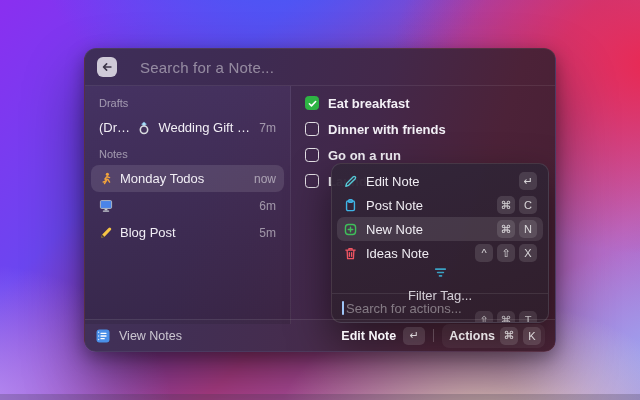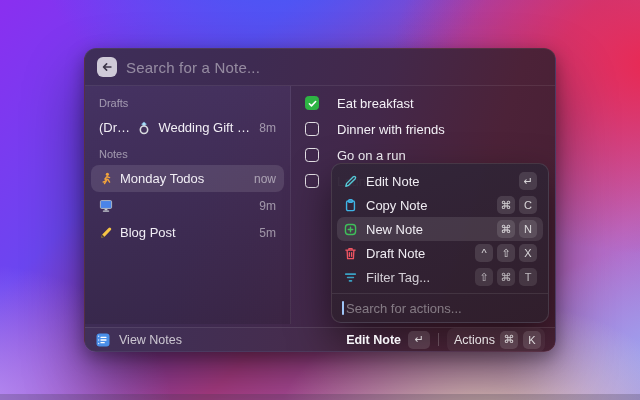--- a/index.html
+++ b/index.html
@@ -14,73 +14,73 @@
       radial-gradient(56% 62% at 42% -12%, rgba(64,92,246,.96) 0%, rgba(64,92,246,0) 64%),
       linear-gradient(135deg,#8a2ff0 0%,#6b46f0 28%,#b8418f 58%,#b56cc8 82%,#9f7ae0 100%);
   }
   .stage::after{content:"";position:absolute;left:0;right:0;bottom:0;height:6px;
     background:rgba(60,50,70,.25);}
   
   .window{position:absolute;left:84px;top:48px;width:472px;height:304px;border-radius:12px;
     background:linear-gradient(108deg,#3e2e59 0%,#3e2b52 30%,#43284a 55%,#4c2238 78%,#471f33 100%);
     box-shadow:0 30px 60px rgba(0,0,0,.45),0 6px 18px rgba(0,0,0,.35);
     border:1px solid rgba(255,255,255,.07);box-sizing:border-box;overflow:hidden;}
-  .win-header{height:36px;display:flex;align-items:center;gap:9px;padding:0 12px;
+  .win-header{height:36px;display:flex;align-items:center;gap:23px;padding:0 12px;
     border-bottom:1px solid rgba(255,255,255,.08);}
   .back-btn{width:20px;height:20px;border-radius:6px;background:rgba(233,229,238,.85);
     display:flex;align-items:center;justify-content:center;flex:0 0 auto;}
   .search-text{font-size:15px;color:rgba(255,255,255,.45);letter-spacing:.2px;}
   .win-body{display:flex;height:calc(100% - 64px);}
   
   .sidebar{width:206px;flex:0 0 auto;border-right:1px solid rgba(255,255,255,.08);
     padding:4px 6px;box-sizing:border-box;
     background:linear-gradient(180deg,rgba(124,94,188,.10),rgba(0,0,0,.10));}
   .section-label{font-size:11px;color:rgba(255,255,255,.5);padding:7px 8px 5px;}
   .side-row{height:27px;display:flex;align-items:center;gap:7px;padding:0 8px;
     border-radius:8px;font-size:13px;color:#f1eef5;white-space:nowrap;}
   .side-row.selected{background:rgba(255,255,255,.11);}
   .side-row .time{margin-left:auto;font-size:12px;color:rgba(255,255,255,.5);}
   .side-row .ttl{overflow:hidden;text-overflow:ellipsis;}
   .emoji-ic{width:14px;height:14px;flex:0 0 auto;display:inline-flex;}
   
   .main{flex:1;padding:4px 14px;min-width:0;}
-  .check-row{height:26px;display:flex;align-items:center;gap:18px;font-size:13px;
-    color:#f3f0f6;font-weight:400;}
+  .check-row{height:26px;display:flex;align-items:center;gap:9px;font-size:13px;
+    color:#f3f0f6;font-weight:700;}
   .cbox{width:14px;height:14px;box-sizing:border-box;border:1.5px solid rgba(255,255,255,.85);
     border-radius:3.5px;display:flex;align-items:center;justify-content:center;flex:0 0 auto;}
   .cbox.checked{background:#2eb344;border-color:#2eb344;}
   
   .action-menu{position:absolute;right:6px;top:114px;width:218px;border-radius:10px;
     background:linear-gradient(160deg,rgba(50,38,58,.97),rgba(48,30,44,.97));
     border:1px solid rgba(255,255,255,.11);box-shadow:0 18px 40px rgba(0,0,0,.5);
     box-sizing:border-box;padding-top:5px;overflow:hidden;}
   .menu-row{height:24px;display:flex;align-items:center;gap:8px;margin:0 5px;
     padding:0 6px;border-radius:7px;font-size:13px;color:#efecf2;}
   .menu-row.selected{background:rgba(255,255,255,.1);}
-  .menu-row.faded{opacity:.85;}
+  .menu-row.faded{opacity:.85;flex-direction:column;}
   .menu-row .mic{width:15px;height:15px;flex:0 0 auto;display:inline-flex;}
   .keys{margin-left:auto;display:flex;gap:4px;}
   .keycap{min-width:18px;height:18px;padding:0 3px;box-sizing:border-box;border-radius:5px;
     background:rgba(255,255,255,.12);color:rgba(255,255,255,.78);font-size:11px;
     display:flex;align-items:center;justify-content:center;}
   .menu-divider{height:1px;background:rgba(255,255,255,.09);margin-top:4px;}
   .menu-search{height:28px;display:flex;align-items:center;padding:0 10px;font-size:13px;
     color:rgba(255,255,255,.4);}
   .caret-bar{width:2px;height:14px;background:#9fc6f8;margin-right:2px;border-radius:1px;}
   
-  .footer{position:absolute;left:0;right:0;bottom:0;height:24px;display:flex;align-items:center;
+  .footer{position:absolute;left:0;right:0;bottom:0;height:32px;display:flex;align-items:center;
     padding:0 10px;box-sizing:border-box;border-top:1px solid rgba(255,255,255,.09);
     background:rgba(255,255,255,.02);}
   .foot-left{display:flex;align-items:center;gap:8px;font-size:12.5px;color:rgba(255,255,255,.72);}
   .foot-right{margin-left:auto;display:flex;align-items:center;gap:8px;}
   .primary-label{font-size:12.5px;font-weight:700;color:#f6f4f8;}
   .foot-divider{width:1px;height:13px;background:rgba(255,255,255,.2);}
   .actions-pill{display:flex;align-items:center;gap:5px;padding:3px 4px 3px 7px;border-radius:7px;
     background:rgba(255,255,255,.05);}
-  .actions-label{font-size:12.5px;font-weight:400;color:rgba(255,255,255,.85);}
+  .actions-label{font-size:12.5px;font-weight:700;color:rgba(255,255,255,.85);}
   .ic16{width:16px;height:16px;display:inline-flex;}
 </style>
 </head>
 <body>
 
 <div class="stage">
   <div class="window">
 
     <div class="win-header">
       <div class="back-btn">
@@ -100,21 +100,21 @@
 
         <div class="side-row">
           <span class="ttl">(Draft)</span>
           <span class="emoji-ic">
             <svg viewBox="0 0 16 16" width="14" height="14">
                 <path d="M8 1.1 10.7 3.6 8 5.7 5.3 3.6Z" fill="#aadcf6" stroke="#7fb4da" stroke-width=".8"></path>
                 <circle cx="8" cy="10" r="4.2" fill="none" stroke="#d8dbdf" stroke-width="1.8"></circle>
               </svg>
           </span>
           <span class="ttl">Wedding Gift Ideas</span>
-          <span class="time">8m</span>
+          <span class="time">7m</span>
         </div>
 
         <div class="section-label">Notes</div>
 
         <div class="side-row selected">
           <span class="emoji-ic">
             <svg viewBox="0 0 16 16" width="14" height="14">
                 <circle cx="9.6" cy="2.7" r="1.8" fill="#f1a33c"></circle>
                 <path d="M9.2 5 6.8 7.9l1.7 1.9-2.2 3.4M6.8 7.9l3.5.7 1.8 2.9M9.2 5.4l2.9 1M8.5 9.8 4.7 11.5" fill="none" stroke="#f1a33c" stroke-width="1.6" stroke-linecap="round" stroke-linejoin="round"></path>
               </svg>
@@ -124,21 +124,21 @@
         </div>
 
         <div class="side-row">
           <span class="emoji-ic">
             <svg viewBox="0 0 16 16" width="14" height="14">
                 <rect x="1.6" y="1.8" width="12.8" height="9" rx="1.3" fill="#4a84e8" stroke="#bac0c8" stroke-width="1"></rect>
                 <rect x="6.4" y="11.3" width="3.2" height="1.7" fill="#c5c9d0"></rect>
                 <rect x="4.3" y="13.1" width="7.4" height="1.4" rx=".7" fill="#c5c9d0"></rect>
               </svg>
           </span>
-          <span class="time">9m</span>
+          <span class="time">6m</span>
         </div>
 
         <div class="side-row">
           <span class="emoji-ic">
             <svg viewBox="0 0 16 16" width="14" height="14">
                 <path d="M2.2 13.8 3.7 9.7 11 2.4a1.7 1.7 0 0 1 2.6 2.2L6.3 12.3Z" fill="#f6c445"></path>
                 <path d="M2.2 13.8l1.5-4.1 2.6 2.6Z" fill="#54452f"></path>
               </svg>
           </span>
           <span class="ttl">Blog Post</span>
@@ -182,21 +182,21 @@
             <span class="keycap">↵</span>
           </span>
       </div>
       <div class="menu-row">
         <span class="mic">
           <svg viewBox="0 0 16 16" width="15" height="15" fill="none" stroke="#3fb4e6" stroke-width="1.5" stroke-linejoin="round">
               <rect x="3.8" y="3.2" width="8.4" height="10.3" rx="1.5"></rect>
               <rect x="6" y="1.7" width="4" height="2.9" rx="1"></rect>
             </svg>
         </span>
-        <span>Copy Note</span>
+        <span>Post Note</span>
         <span class="keys">
           <span class="keycap">⌘</span>
           <span class="keycap">C</span>
         </span>
       </div>
       <div class="menu-row selected">
         <span class="mic">
           <svg viewBox="0 0 16 16" width="15" height="15" fill="none" stroke="#3fbf5a" stroke-width="1.5" stroke-linecap="round" stroke-linejoin="round">
               <rect x="2.6" y="2.6" width="10.8" height="10.8" rx="3.2"></rect>
               <path d="M8 5.6v4.8M5.6 8h4.8"></path>
@@ -207,21 +207,21 @@
           <span class="keycap">⌘</span>
           <span class="keycap">N</span>
         </span>
       </div>
       <div class="menu-row">
         <span class="mic">
           <svg viewBox="0 0 16 16" width="15" height="15" fill="none" stroke="#ef5562" stroke-width="1.4" stroke-linecap="round" stroke-linejoin="round">
               <path d="M3 4.3h10M6.3 4.1V2.7h3.4v1.4M4.4 4.5l.5 9h6.2l.5-9M6.8 7v4M9.2 7v4"></path>
             </svg>
         </span>
-        <span>Draft Note</span>
+        <span>Ideas Note</span>
         <span class="keys">
           <span class="keycap">^</span>
           <span class="keycap">⇧</span>
           <span class="keycap">X</span>
         </span>
       </div>
       <div class="menu-row faded">
         <span class="mic">
           <svg viewBox="0 0 16 16" width="15" height="15" fill="none" stroke="#3cb8dd" stroke-width="1.7" stroke-linecap="round">
               <path d="M2.9 4.4h10.2M4.9 8h6.2M6.9 11.6h2.2"></path>

